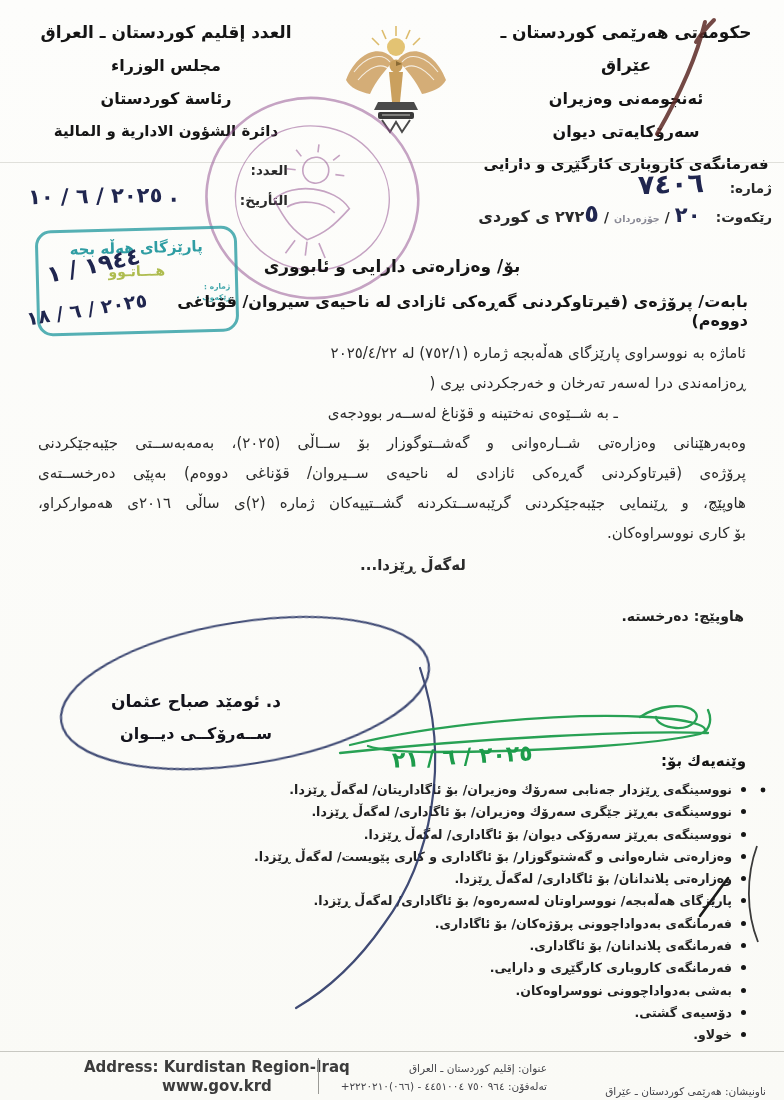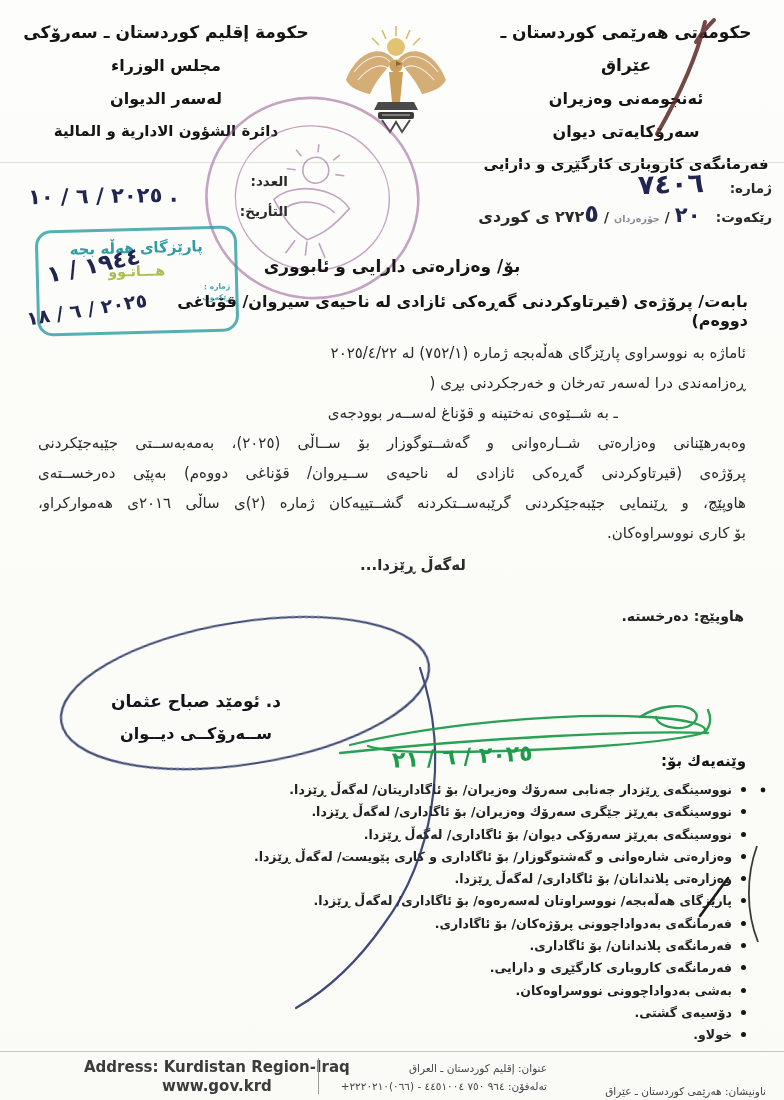--- a/index.html
+++ b/index.html
@@ -13,21 +13,21 @@
   .hdr-left{left:16px;font-family:"DejaVu Sans",sans-serif;}
   .hdr-right{right:8px;}
   .hdr div{line-height:33px;font-size:16px;}
   .hdr div:first-child{font-size:17px;}
   .hdr div:last-child{font-size:15px;}
   .divider{position:absolute;top:162px;left:0;right:0;height:1px;background:#e0e0db;}
 
   
   .meta-label{font-size:13.5px;font-weight:bold;color:#2a2a2a;}
   .hw{color:#20264f;font-weight:bold;transform-origin:center;display:inline-block;}
-  .meta-left{position:absolute;left:28px;top:171px;width:260px;direction:rtl;text-align:right;}
+  .meta-left{position:absolute;left:28px;top:160px;width:260px;direction:rtl;text-align:right;}
   .meta-left .row{height:30px;}
   .meta-right{position:absolute;right:12px;top:168px;width:310px;direction:rtl;text-align:right;}
   .meta-right .row{height:32px;white-space:nowrap;}
   .hw-big{font-size:27px;letter-spacing:7px;transform:rotate(-2deg);}
   .hw-date{font-size:21px;letter-spacing:3px;transform:rotate(-1deg);}
   .hw-day{font-size:21px;}
   .hw-five{font-size:24px;}
   .month-faint{font-size:9.5px;color:#8a8a96;font-weight:bold;}
   .kurdi-year{font-size:16px;font-weight:bold;color:#2a2a2a;}
 
@@ -75,23 +75,23 @@
 
   svg text{font-family:"DejaVu Sans",sans-serif;}
   .overlay{position:absolute;inset:0;pointer-events:none;}
 </style>
 </head>
 <body>
 
 <div id="page">
 
   <div class="hdr hdr-left" dir="rtl">
-    <div>حكومة إقليم كوردستان ـ سەرۆكی</div>
+    <div>العدد إقليم كوردستان ـ العراق</div>
     <div>مجلس الوزراء</div>
-    <div>لەسەر الديوان</div>
+    <div>رئاسة كوردستان</div>
     <div>دائرة الشؤون الادارية و المالية</div>
   </div>
   <div class="hdr hdr-right" dir="rtl">
     <div>حكومەتی هەرێمی كوردستان ـ عێراق</div>
     <div>ئەنجومەنی وەزیران</div>
     <div>سەرۆكایەتی دیوان</div>
     <div>فەرمانگەی كاروباری كارگێڕی و دارایی</div>
   </div>
 
   <div class="abs" style="left:338px;top:20px;width:116px;height:120px;">

